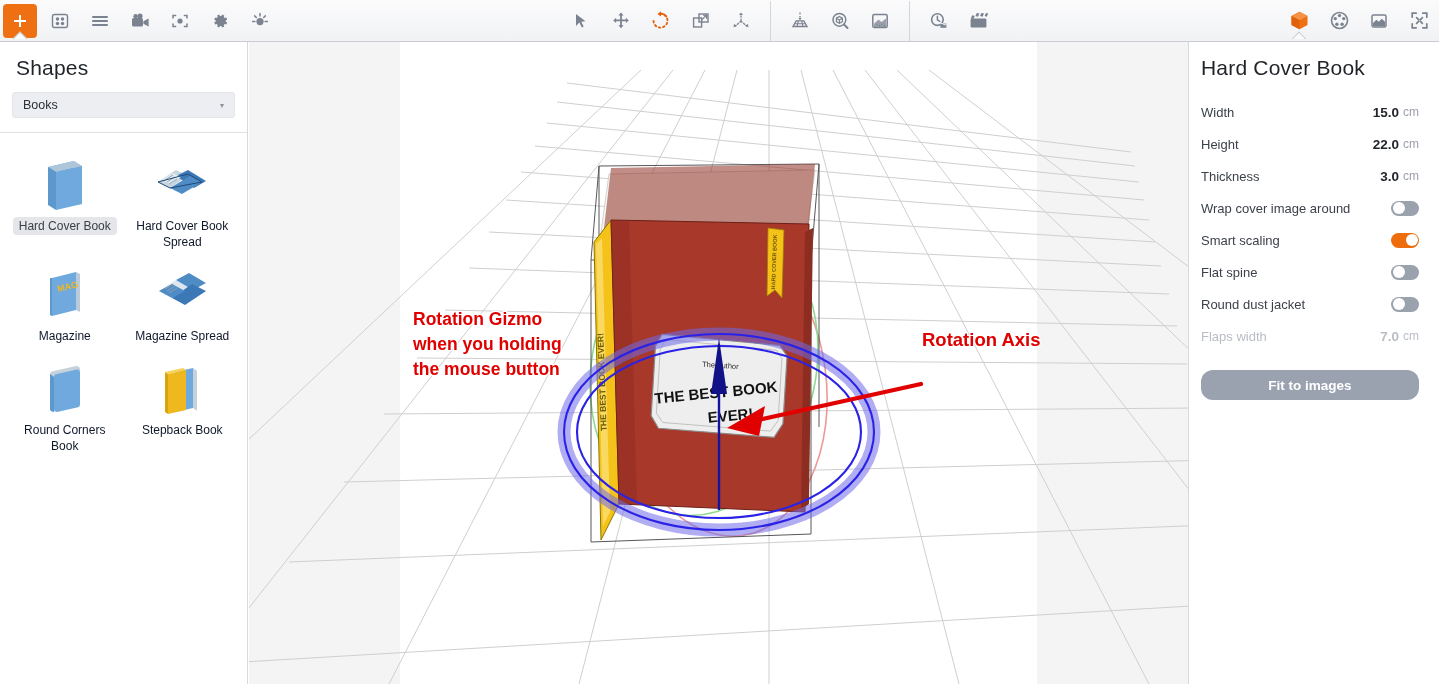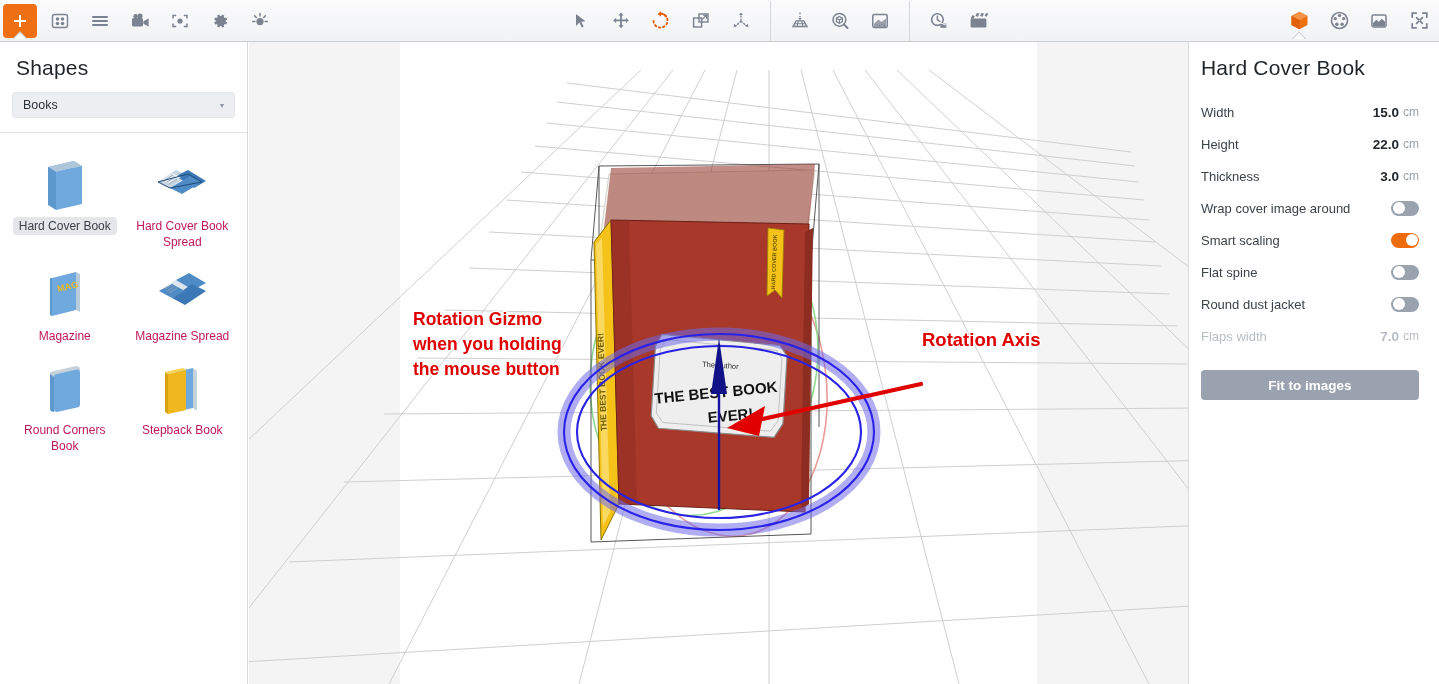--- a/index.html
+++ b/index.html
@@ -73,21 +73,21 @@
   }
   .shape-cell {
     display: flex; flex-direction: column; align-items: center;
     cursor: pointer; padding-top: 6px;
   }
   .shape-thumb {
     width: 62px; height: 62px; display: flex;
     align-items: center; justify-content: center;
   }
   .shape-label {
-    font-size: 12px; color: #be185d; text-align: center;
+    font-size: 12px; color: #0f172a; text-align: center;
     line-height: 16px; margin-top: 2px; padding: 1px 6px;
     border-radius: 4px; max-width: 112px;
   }
   .shape-cell.selected .shape-label { background: #e4e6ea; color: #3a3f47; }
 
   
   .canvas {
     position: absolute; left: 249px; top: 42px;
     width: 939px; height: 642px; background: #ffffff; overflow: hidden;
   }
@@ -118,21 +118,21 @@
     position: relative; cursor: pointer; flex: 0 0 auto;
   }
   .toggle .knob {
     position: absolute; top: 1.5px; left: 1.5px;
     width: 12px; height: 12px; border-radius: 50%; background: #ffffff;
   }
   .toggle.on { background: #ee6c0c; }
   .toggle.on .knob { left: auto; right: 1.5px; }
   .rp-button {
     margin-top: 18px; height: 30px; width: 100%;
-    background: #9aa2b0; color: #ffffff; border: none; border-radius: 4px;
+    background: #9aa2b0; color: #ffffff; border: none; border-radius: 12px;
     font-size: 13.5px; font-weight: bold; cursor: pointer;
     font-family: "Liberation Sans", sans-serif;
   }
 
   
   .anno {
     position: absolute; color: #e00000; font-weight: bold;
     font-size: 17.5px; line-height: 25px; white-space: pre;
     text-shadow: 1px 1px 0 #ffffff, -1px 1px 0 #ffffff, 1px -1px 0 #fff, -1px -1px 0 #fff;
   }

